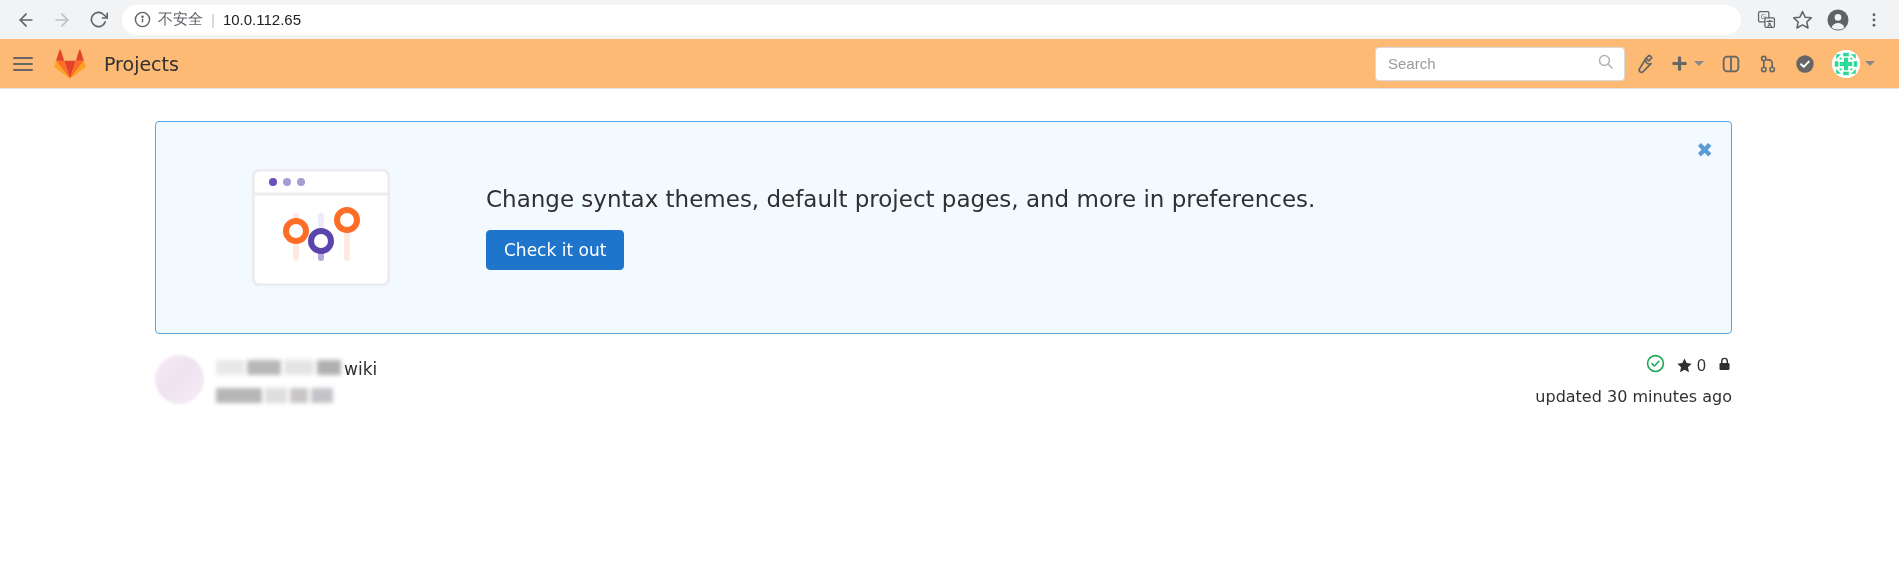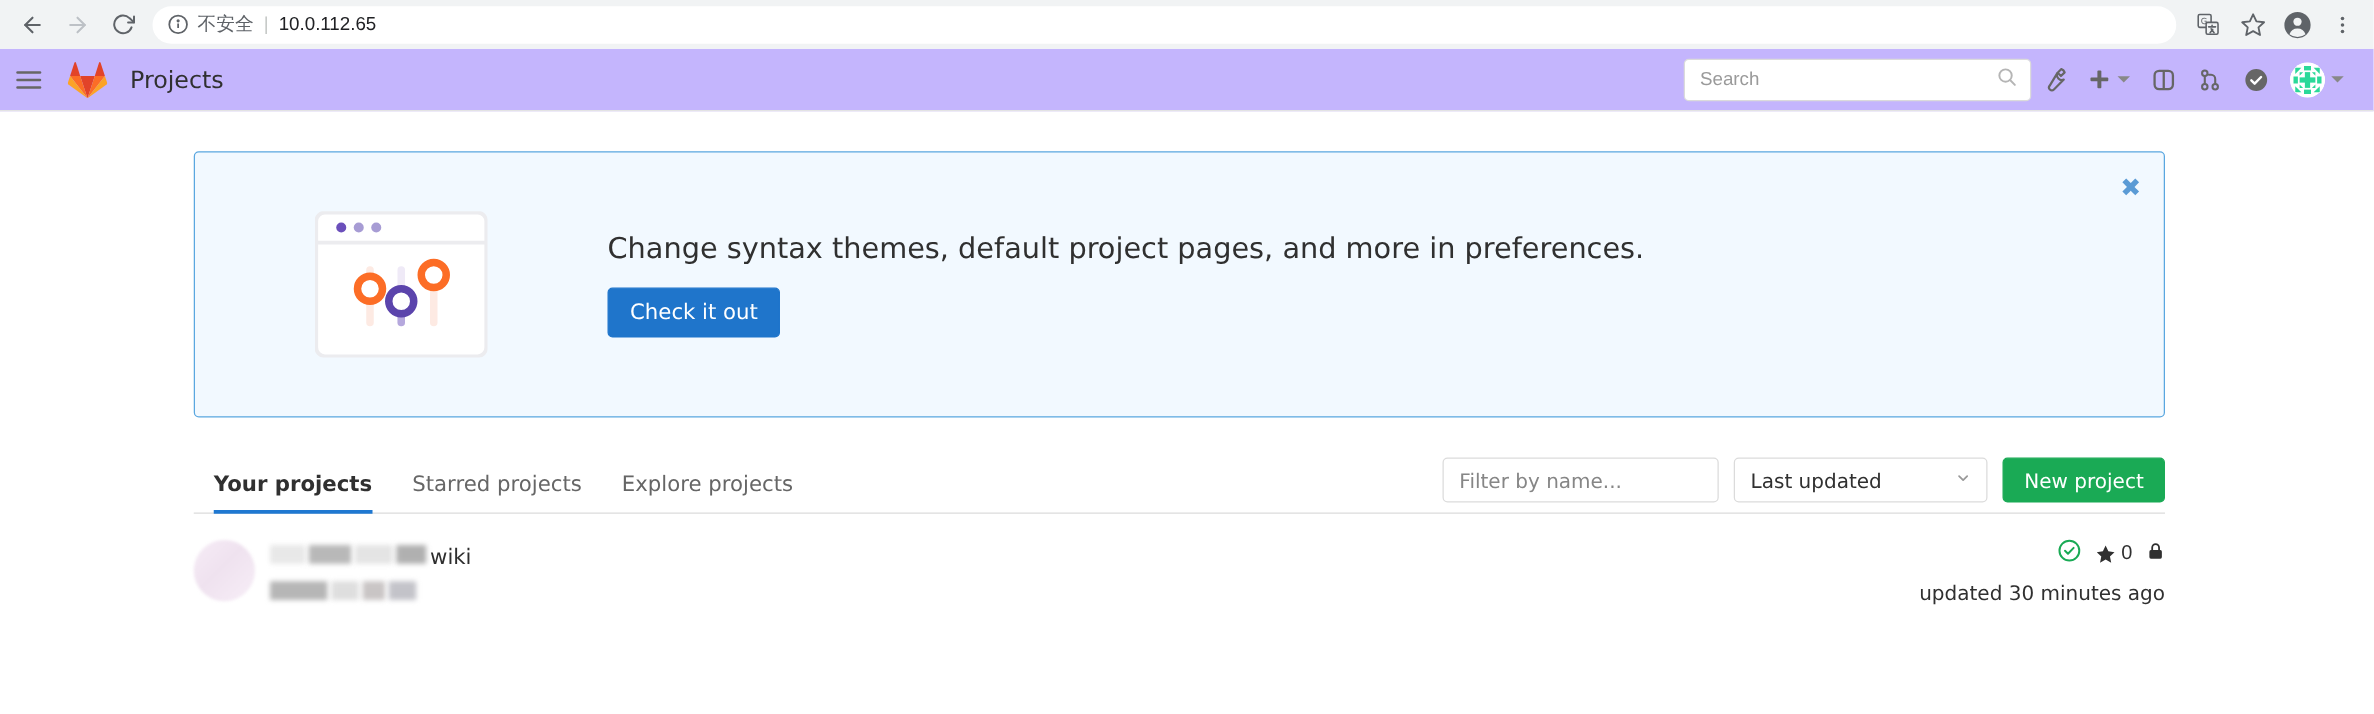--- a/index.html
+++ b/index.html
@@ -50,21 +50,21 @@
   .chrome-right { display: flex; align-items: center; gap: 2px; flex: 0 0 auto; }
   .chrome-icon {
     width: 34px; height: 34px;
     display: flex; align-items: center; justify-content: center;
     color: #5f6368;
   }
 
   
   .gl-navbar {
     height: 50px;
-    background: #c4b5fd;
+    background: #fdba74;
     border-bottom: 1px solid #e3e3e3;
     display: flex;
     align-items: center;
     padding-left: 0;
   }
   .hamburger {
     width: 46px; height: 49px;
     display: flex; align-items: center; justify-content: center;
     flex: 0 0 auto;
   }
@@ -75,21 +75,21 @@
   .gl-logo { margin-left: 8px; display: flex; align-items: center; flex: 0 0 auto;}
   .nav-title {
     font-size: 19px; color: #303030;
     margin-left: 18px;
     font-family: "DejaVu Sans", sans-serif;
     font-weight: 400;
     flex: 0 0 auto;
   }
   .nav-spacer { flex: 1 1 auto; }
   .search-box {
-    width: 278px; height: 34px;
+    width: 250px; height: 34px;
     background: #fff;
     border: 1px solid #dbdbdb;
     border-radius: 4px;
     display: flex; align-items: center;
     padding: 0 10px;
     flex: 0 0 auto;
   }
   .search-box input {
     flex: 1 1 auto; border: none; outline: none;
     font-size: 15px; color: #303030;
@@ -485,38 +485,20 @@
         <circle cx="95" cy="51" r="10" fill="#ffffff" stroke="#fc6d26" stroke-width="6"></circle>
       </svg>
     </div>
     <div class="promo-text">
       <p class="promo-sub">Change syntax themes, default project pages, and more in preferences.</p>
       <button class="btn-blue">Check it out</button>
     </div>
     <div class="promo-close">✖</div>
   </div>
 
-  <div class="tabs-row">
-    <div class="tab active">Your projects</div>
-    <div class="tab">Starred projects</div>
-    <div class="tab">Explore projects</div>
-    <div class="tabs-spacer"></div>
-    <div class="filter-controls">
-      <input class="filter-input" type="text" placeholder="Filter by name..." style="">
-      <div class="sort-select">
-        <span>Last updated</span>
-        <span class="chev">
-          <svg width="13" height="13" viewBox="0 0 24 24" fill="none" stroke="currentColor" stroke-width="2.6" stroke-linecap="round" stroke-linejoin="round">
-              <polyline points="6 9 12 15 18 9"></polyline>
-            </svg>
-        </span>
-      </div>
-      <button class="btn-green">New project</button>
-    </div>
-  </div>
 
   <div class="project-row">
     <div class="project-left">
       <div class="proj-avatar"></div>
       <div class="proj-info">
         <div class="proj-name-line">
           <span class="redact" style="width:28px;background:#e8e8e8;"></span>
           <span class="redact" style="width:34px;background:#b8b8b8;"></span>
           <span class="redact" style="width:30px;background:#e4e4e4;"></span>
           <span class="redact" style="width:24px;background:#b0b0b0;"></span>

